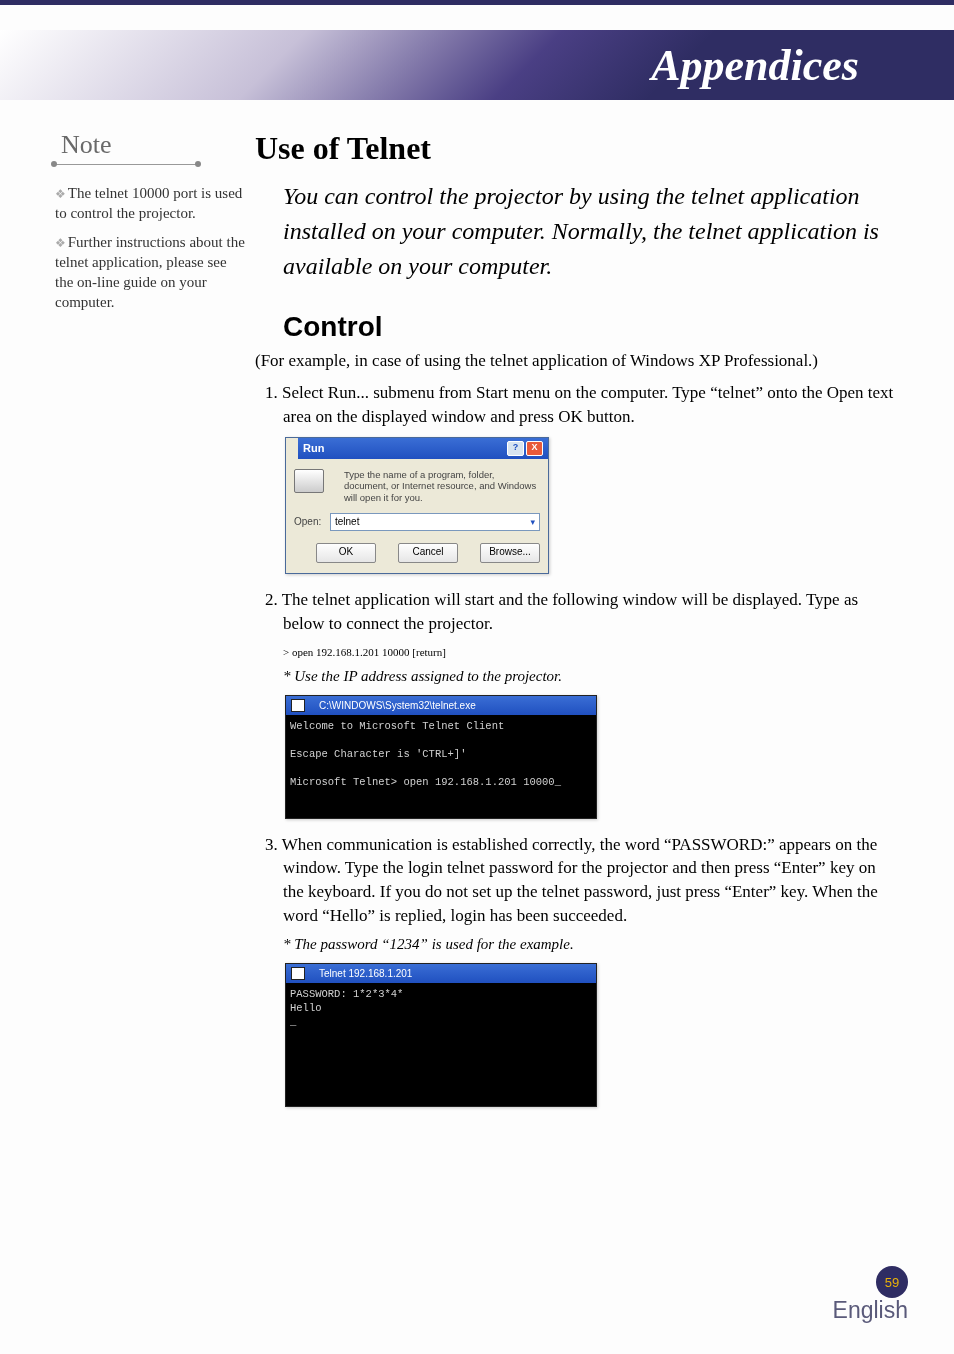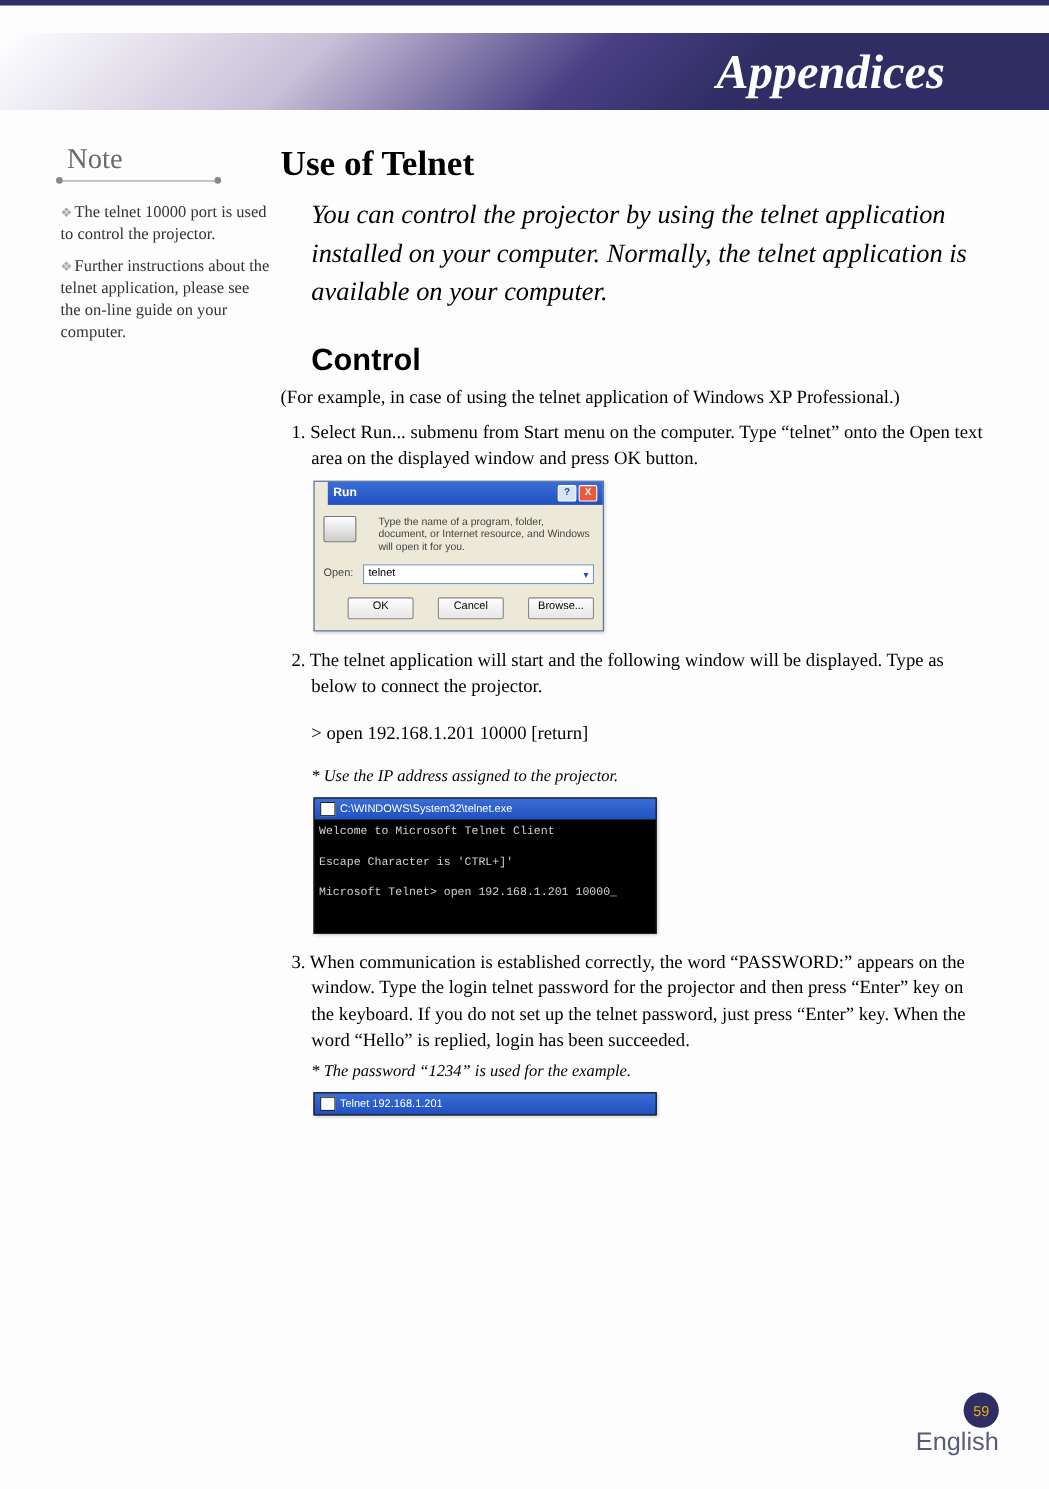--- a/index.html
+++ b/index.html
@@ -102,23 +102,23 @@
     margin: 4px 0 8px 0;
   }
   .step {
     font-size: 17px;
     line-height: 1.4;
     margin: 4px 0 8px 0;
     padding-left: 28px;
     text-indent: -18px;
   }
   .cmd-line {
-    font-size: 17px;
-    padding-left: 28px;
-    margin: 21px 0;
+    font-size: 11px;
+    padding-left: 28px;
+    margin: 10px 0;
   }
   .note-italic {
     font-style: italic;
     font-size: 15px;
     padding-left: 28px;
     margin: 4px 0 10px 0;
   }
   
   .run-dialog {
     width: 262px;
@@ -203,21 +203,21 @@
     box-shadow: 1px 1px 3px rgba(0,0,0,0.2);
   }
   .console-title {
     background: linear-gradient(#3a6ed5, #2050c0);
     color: #fff;
     padding: 3px 5px;
     font-family: 'Tahoma', sans-serif;
     font-size: 10px;
     display: flex;
     align-items: center;
-    gap: 4px;
+    gap: 14px;
   }
   .console-icon {
     width: 12px; height: 11px;
     background: #fff;
     border: 1px solid #222;
   }
   .console-body {
     padding: 4px 4px 4px 4px;
     color: #d0d0d0;
     white-space: pre;
@@ -320,20 +320,23 @@
       </div>
 
       <p class="step">3. When communication is established correctly, the word “PASSWORD:” appears on the window. Type the login telnet password for the projector and then press “Enter” key on the keyboard. If you do not set up the telnet password, just press “Enter” key. When the word “Hello” is replied, login has been succeeded.</p>
       <p class="note-italic">* The password “1234” is used for the example.</p>
 
       <div class="console" style="min-height:auto;">
         <div class="console-title">
           <div class="console-icon"></div>
           <span>Telnet 192.168.1.201</span>
         </div>
+        <div class="console-body" style="min-height:115px;">PASSWORD: 1*2*3*4*
+Hello
+_</div>
       </div>
 
     </main>
   </div>
 
   <div class="page-num-badge">59</div>
   <div class="lang-label">English</div>
 </div>
 
 </body></html>

